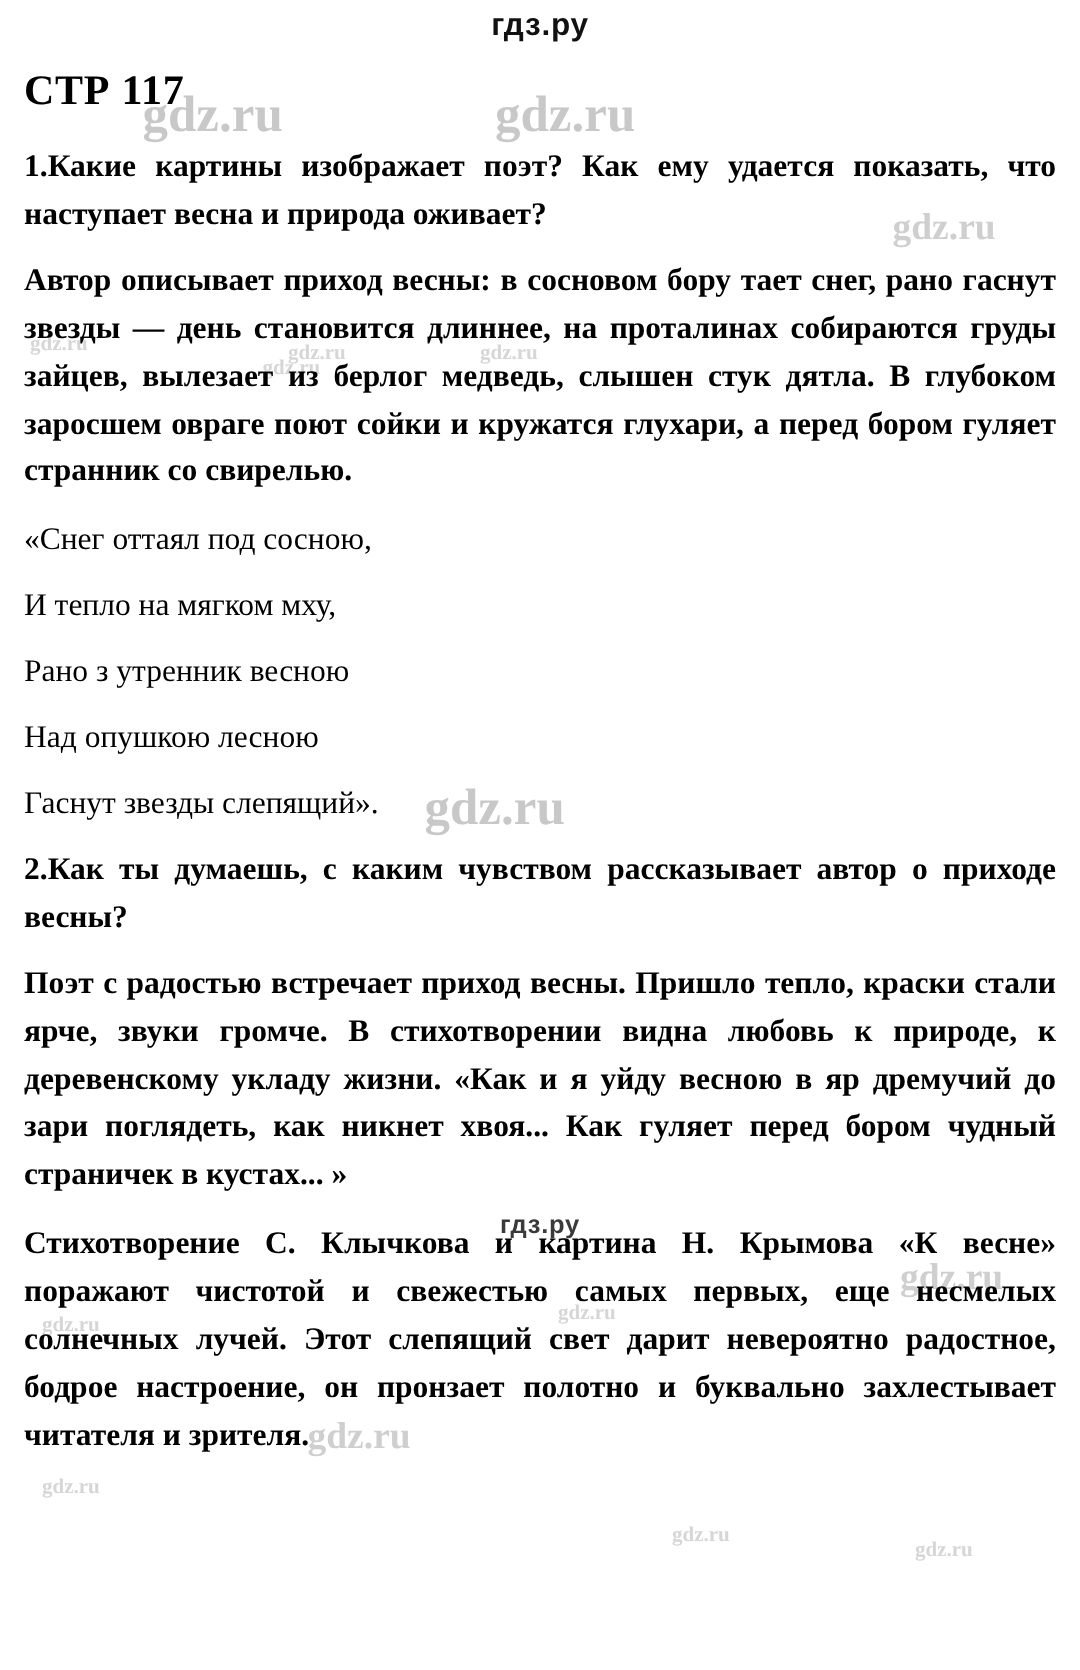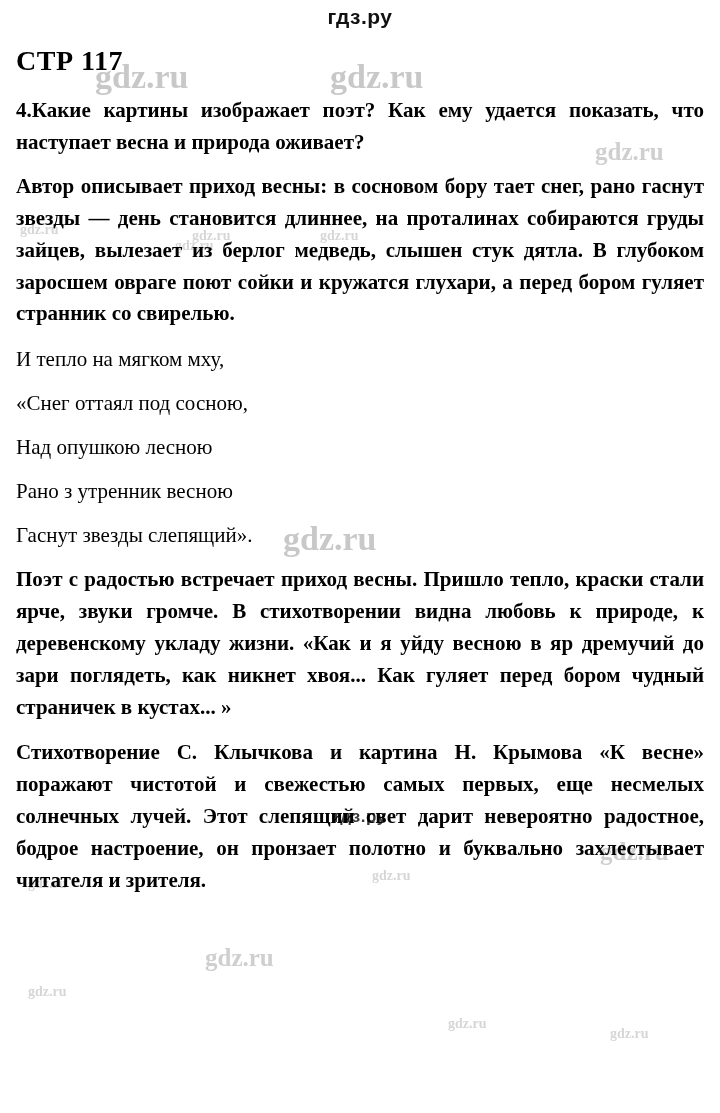--- a/index.html
+++ b/index.html
@@ -117,26 +117,27 @@
       <div class="wm sm" style="left: 372px; top: 868px;">gdz.ru</div>
       <div class="wm mid" style="left: 205px; top: 944px;">gdz.ru</div>
       <div class="wm sm" style="left: 28px; top: 984px;">gdz.ru</div>
       <div class="wm sm" style="left: 448px; top: 1016px;">gdz.ru</div>
       <div class="wm sm" style="left: 610px; top: 1026px;">gdz.ru</div>
     </div>
 
   <div class="content">
     <div class="page-label">СТР 117</div>
     <div id="blocks">
-        <p class="q">4.Какие картины изображает поэт? Как ему удается показать, что наступает весна и природа оживает?</p>
+        <p class="q">1.Какие картины изображает поэт? Как ему удается показать, что наступает весна и природа оживает?</p>
         <p class="ans">Автор описывает приход весны: в сосновом бору тает снег, рано гаснут звезды — день становится длиннее, на проталинах собираются груды зайцев, вылезает из берлог медведь, слышен стук дятла. В глубоком заросшем овраге поют сойки и кружатся глухари, а перед бором гуляет странник со свирелью.</p>
+        <p class="verse">«Снег оттаял под сосною,</p>
         <p class="verse">И тепло на мягком мху,</p>
-        <p class="verse">«Снег оттаял под сосною,</p>
+        <p class="verse">Рано з утренник весною</p>
         <p class="verse">Над опушкою лесною</p>
-        <p class="verse">Рано з утренник весною</p>
         <p class="verse">Гаснут звезды слепящий».</p>
+        <p class="q">2.Как ты думаешь, с каким чувством рассказывает автор о приходе весны?</p>
         <p class="ans">Поэт с радостью встречает приход весны. Пришло тепло, краски стали ярче, звуки громче. В стихотворении видна любовь к природе, к деревенскому укладу жизни. «Как и я уйду весною в яр дремучий до зари поглядеть, как никнет хвоя... Как гуляет перед бором чудный страничек в кустах... »</p>
         <p class="ans">Стихотворение С. Клычкова и картина Н. Крымова «К весне» поражают чистотой и свежестью самых первых, еще несмелых солнечных лучей. Этот слепящий свет дарит невероятно радостное, бодрое настроение, он пронзает полотно и буквально захлестывает читателя и зрителя.</p>
       </div>
   </div>
 
   <div class="botbrand">гдз.ру</div>
 </div>
 
 </body></html>

